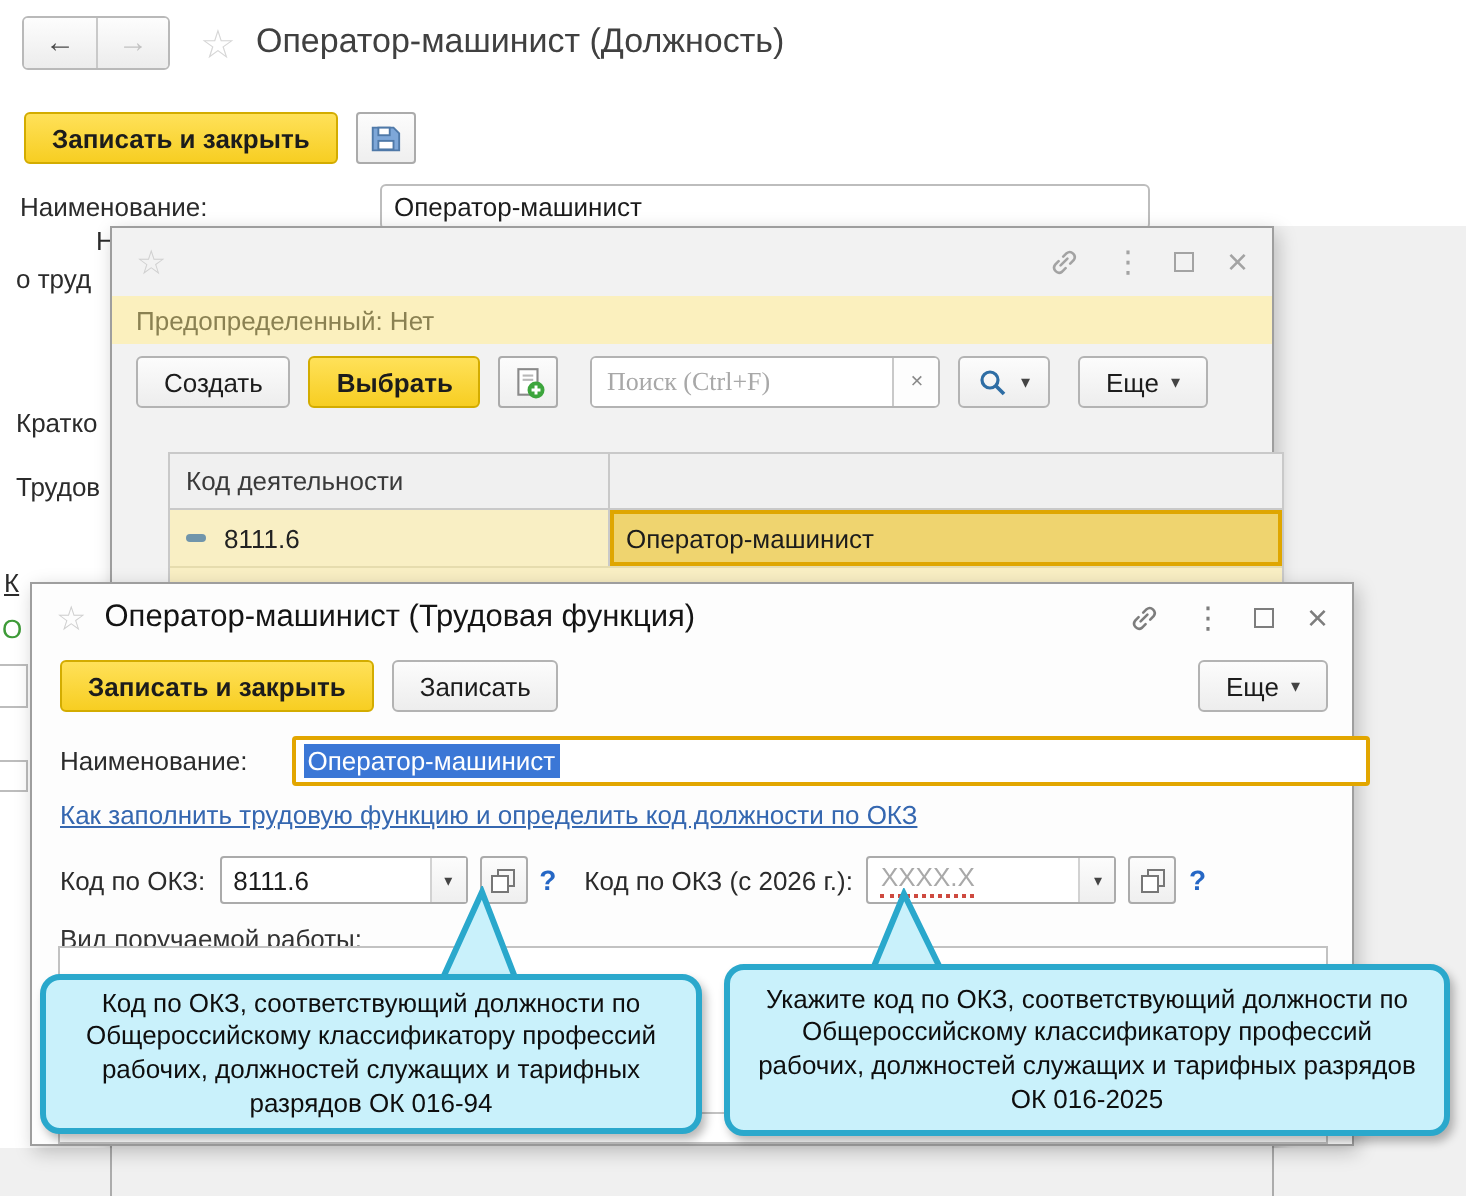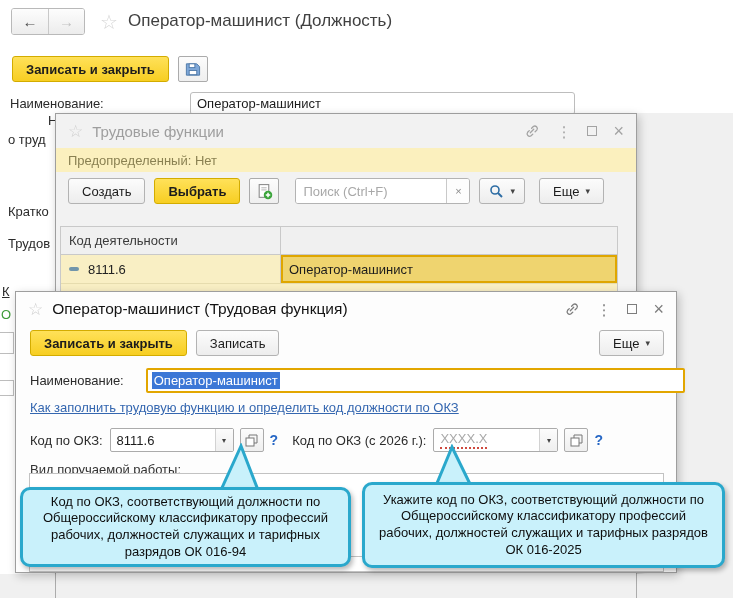--- a/index.html
+++ b/index.html
@@ -49,24 +49,24 @@
   .bg-bottom { position:absolute; left:0; top:574px; width:733px; height:24px; background:#F0F0F0; z-index:15; }
   .w2edge { position:absolute; top:574px; width:1px; height:24px; background:#ACACAC; z-index:16; }
   
   #win2 { left:55px; top:113px; width:582px; height:484px; background:#F2F2F2; z-index:10; }
   #win2 .titlebar { color:#A3A3A3; }
   #win2 .win-title { color:#9E9E9E; }
   #win2 .star { color:#D0D0D0; }
   .banner { height:24px; background:#FBF0BE; display:flex; align-items:center; padding:0 12px; font-size:13px; color:#8A8152; }
   .w2-toolbar { display:flex; align-items:center; gap:9px; padding:6px 12px 0 12px; }
   .search-wrap { display:flex; align-items:stretch; height:26px; border:1px solid #B3B3B3; border-radius:3px; background:#fff; overflow:hidden; margin-left:7px; }
-  .search-input { border:none; outline:none; width:150px; padding:0 7px; font-size:13px; font-family:Liberation Sans, sans-serif; color:#333; }
+  .search-input { border:none; outline:none; width:150px; padding:0 7px; font-size:13px; font-family:Liberation Serif, serif; color:#333; }
   .search-input::placeholder { color:#A8A8A8; }
   .search-clear { width:23px; display:flex; align-items:center; justify-content:center; border-left:1px solid #C9C9C9; color:#8a8a8a; font-size:11px; background:#FDFDFD; }
-  .w2-table { position:absolute; left:4px; top:112px; width:558px; border:1px solid #C9C9C9; background:#fff; }
+  .w2-table { position:absolute; left:28px; top:112px; width:558px; border:1px solid #C9C9C9; background:#fff; }
   .trow { display:flex; height:28px; }
   .trow .c1 { width:220px; display:flex; align-items:center; padding:0 8px; border-right:1px solid #C9C9C9; font-size:13px; }
   .trow .c2 { flex:1; display:flex; align-items:center; padding:0 8px; font-size:13px; }
   .thead { background:#F0F0F0; border-bottom:1px solid #C9C9C9; color:#3a3a3a; }
   .rdata .c1 { background:#F9EFC4; color:#222; }
   .rdata .c2 { background:#EFD46F; border:2px solid #DFA600; padding:0 6px; }
   .marker { width:10px; height:4px; border-radius:2px; background:#7195AB; margin-right:9px; }
   .rpartial { height:10px; background:#F9EFC4; border-top:1px solid #E6DCAE; }
   
   #win3 { left:15px; top:291px; width:662px; height:282px; background:#FDFDFD; z-index:20; }
@@ -128,21 +128,20 @@
 <span class="frag link" style="left:2px;top:284px;">К</span>
 <span class="frag" style="left:1px;top:307px;color:#3E9B38;">О</span>
 <div class="fragbox" style="left:0;top:332px;width:14px;height:22px;"></div>
 <div class="fragbox" style="left:0;top:380px;width:14px;height:16px;"></div>
 
 <div class="bg-right"></div>
 
 <div class="win" id="win2">
   <div class="titlebar">
     <span class="star">☆</span>
-    <span class="win-title">Трудовые функции</span>
     <span class="win-icons">
       <span class="wicon">
         <svg width="16" height="16" viewBox="0 0 16 16">
             <path d="M6.3 9.7 L9.7 6.3 M5.3 7.6 L3.6 9.3 a2.5 2.5 0 0 0 3.5 3.5 L8.8 11.1 M7.6 5.3 L9.3 3.6 a2.5 2.5 0 0 1 3.5 3.5 L11.1 8.8" fill="none" stroke="currentColor" stroke-width="1.3" stroke-linecap="round"></path>
           </svg>
       </span>
       <span class="wicon kebab">⋮</span>
       <span class="wicon">
           <span class="maxbox"></span>
         </span>

